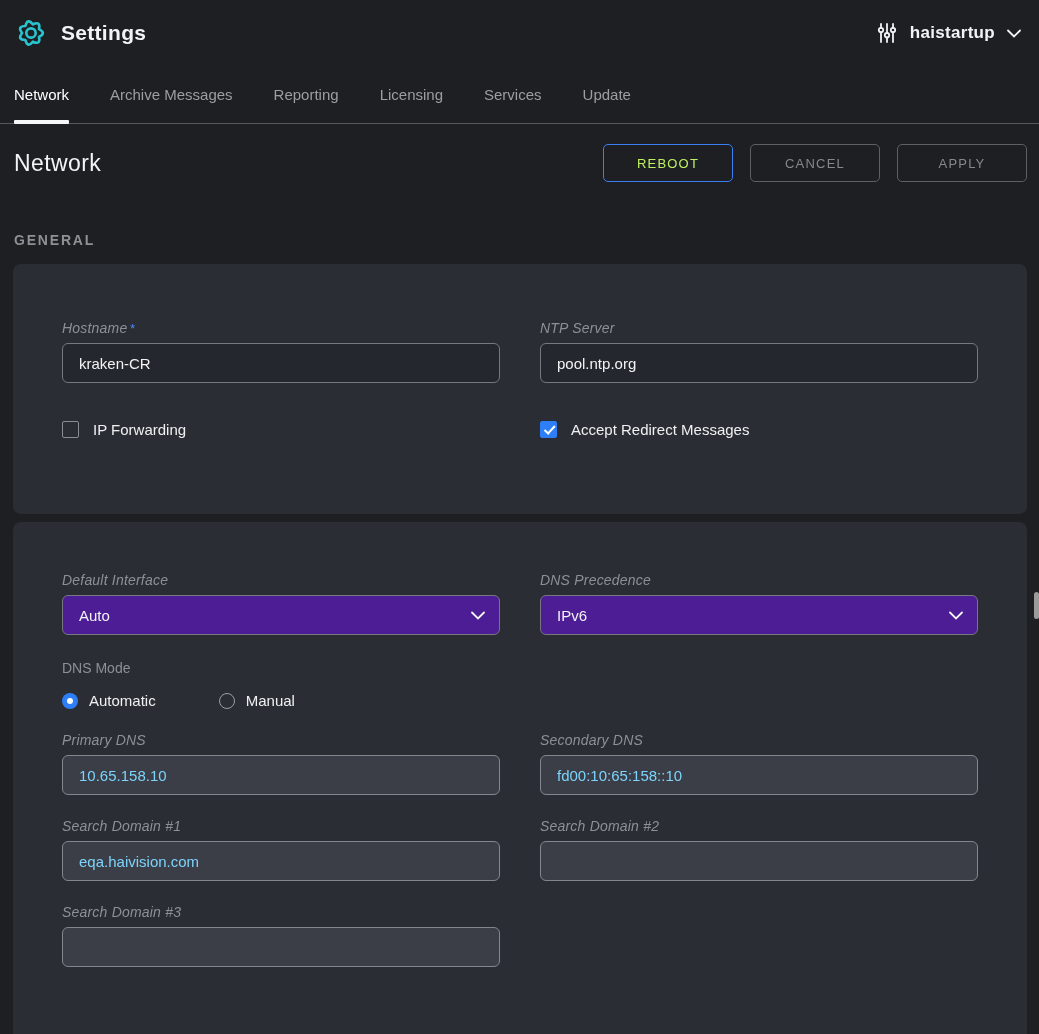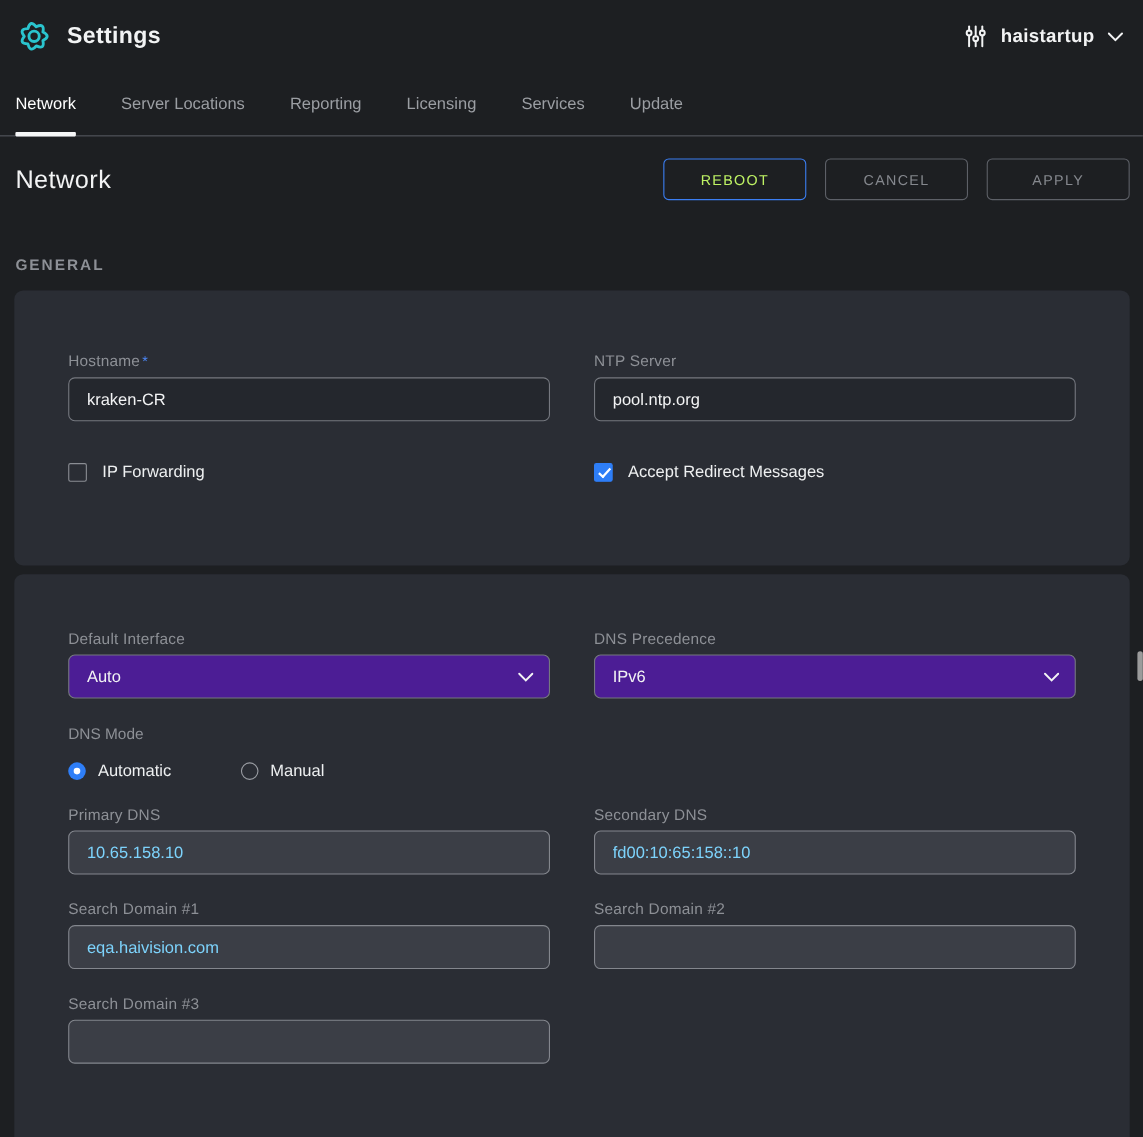--- a/index.html
+++ b/index.html
@@ -88,21 +88,21 @@
 
   .grid-2 {
     display:grid;
     grid-template-columns:438px 438px;
     column-gap:40px;
   }
 
   .field label, .field .flabel {
     display:block;
     font-size:14px; color:#8d9096;
-    margin-bottom:7px; letter-spacing:.2px;
+    margin-bottom:7px; letter-spacing:.2px;font-style:italic;
   }
   .req { color:#4c86f5; font-size:13px; margin-left:2px; }
 
   .text-input {
     width:100%; height:40px;
     background:#24272d;
     border:1px solid #75787f;
     border-radius:6px;
     color:#f2f3f4;
     font-size:15px;
@@ -213,21 +213,21 @@
     <span>
       <svg width="14" height="9" viewBox="0 0 14 9" fill="none" stroke="#f2f3f4" stroke-width="1.8" stroke-linecap="round">
         <polyline points="1,1.5 7,7.5 13,1.5"></polyline>
       </svg>
     </span>
   </div>
 </div>
 
 <div class="tabbar">
   <div class="tab active">Network</div>
-  <div class="tab">Server Locations</div>
+  <div class="tab">Archive Messages</div>
   <div class="tab">Reporting</div>
   <div class="tab">Licensing</div>
   <div class="tab">Services</div>
   <div class="tab">Update</div>
 </div>
 
 <div class="page-head">
   <div class="page-title">Network</div>
   <div class="page-actions">
     <button class="btn primary-outline">REBOOT</button>

